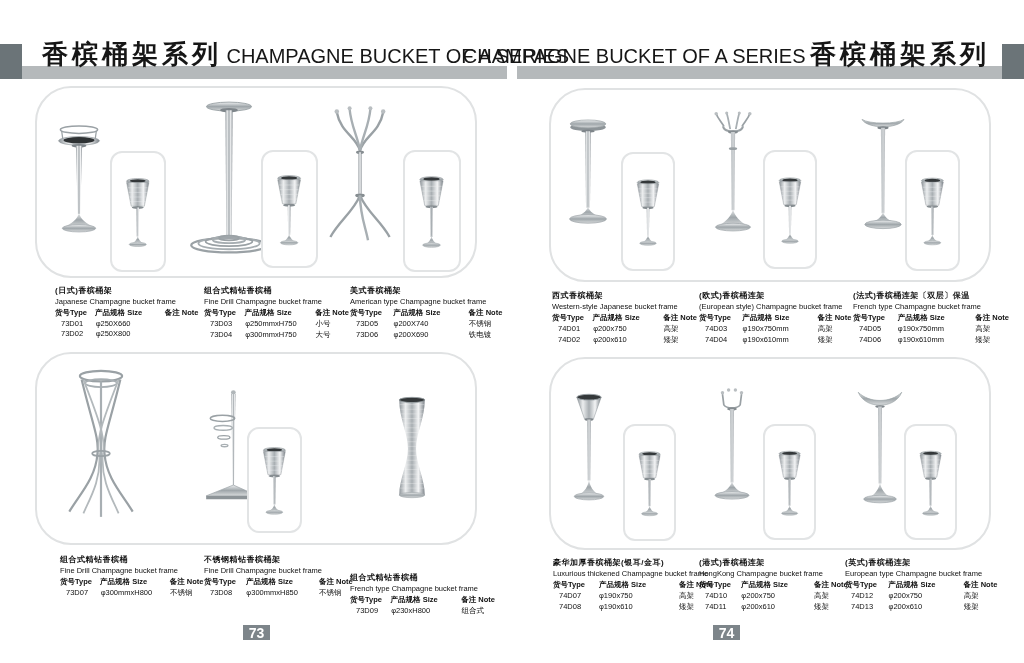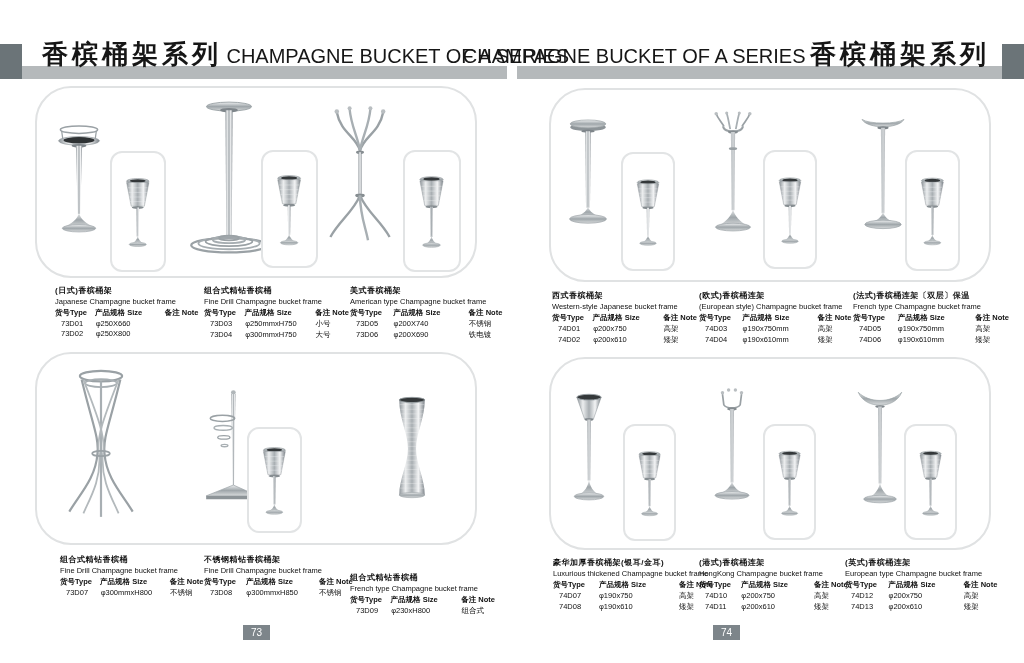--- a/index.html
+++ b/index.html
@@ -31,21 +31,21 @@
   .cap-zh{font-size:8px;font-weight:bold;letter-spacing:.5px;}
   .cap-en{font-size:7.5px;margin-top:1px;}
   .cap-hrow{display:flex;margin-top:2px;font-size:7.5px;font-weight:bold;}
   .cap-row{display:flex;font-size:7.5px;margin-top:1px;}
   .ct{width:46px;}
   .cs{width:80px;}
   .cn{width:44px;}
   .cap-row .ct{width:40px;padding-left:6px;}
   
   .pagenum{position:absolute;width:27px;height:15px;background:#7d858a;color:#fff;
-           font-size:10px;font-weight:normal;display:flex;align-items:center;justify-content:center;}
+           font-size:14px;font-weight:bold;display:flex;align-items:center;justify-content:center;}
 </style>
 </head>
 <body>
 
 <svg width="0" height="0" style="position:absolute" aria-hidden="true">
   <defs>
     <linearGradient id="met" x1="0" y1="0" x2="1" y2="0">
       <stop offset="0" stop-color="#8e959a"></stop>
         <stop offset="0.25" stop-color="#eceeef"></stop>
       <stop offset="0.5" stop-color="#a8aeb2"></stop>

